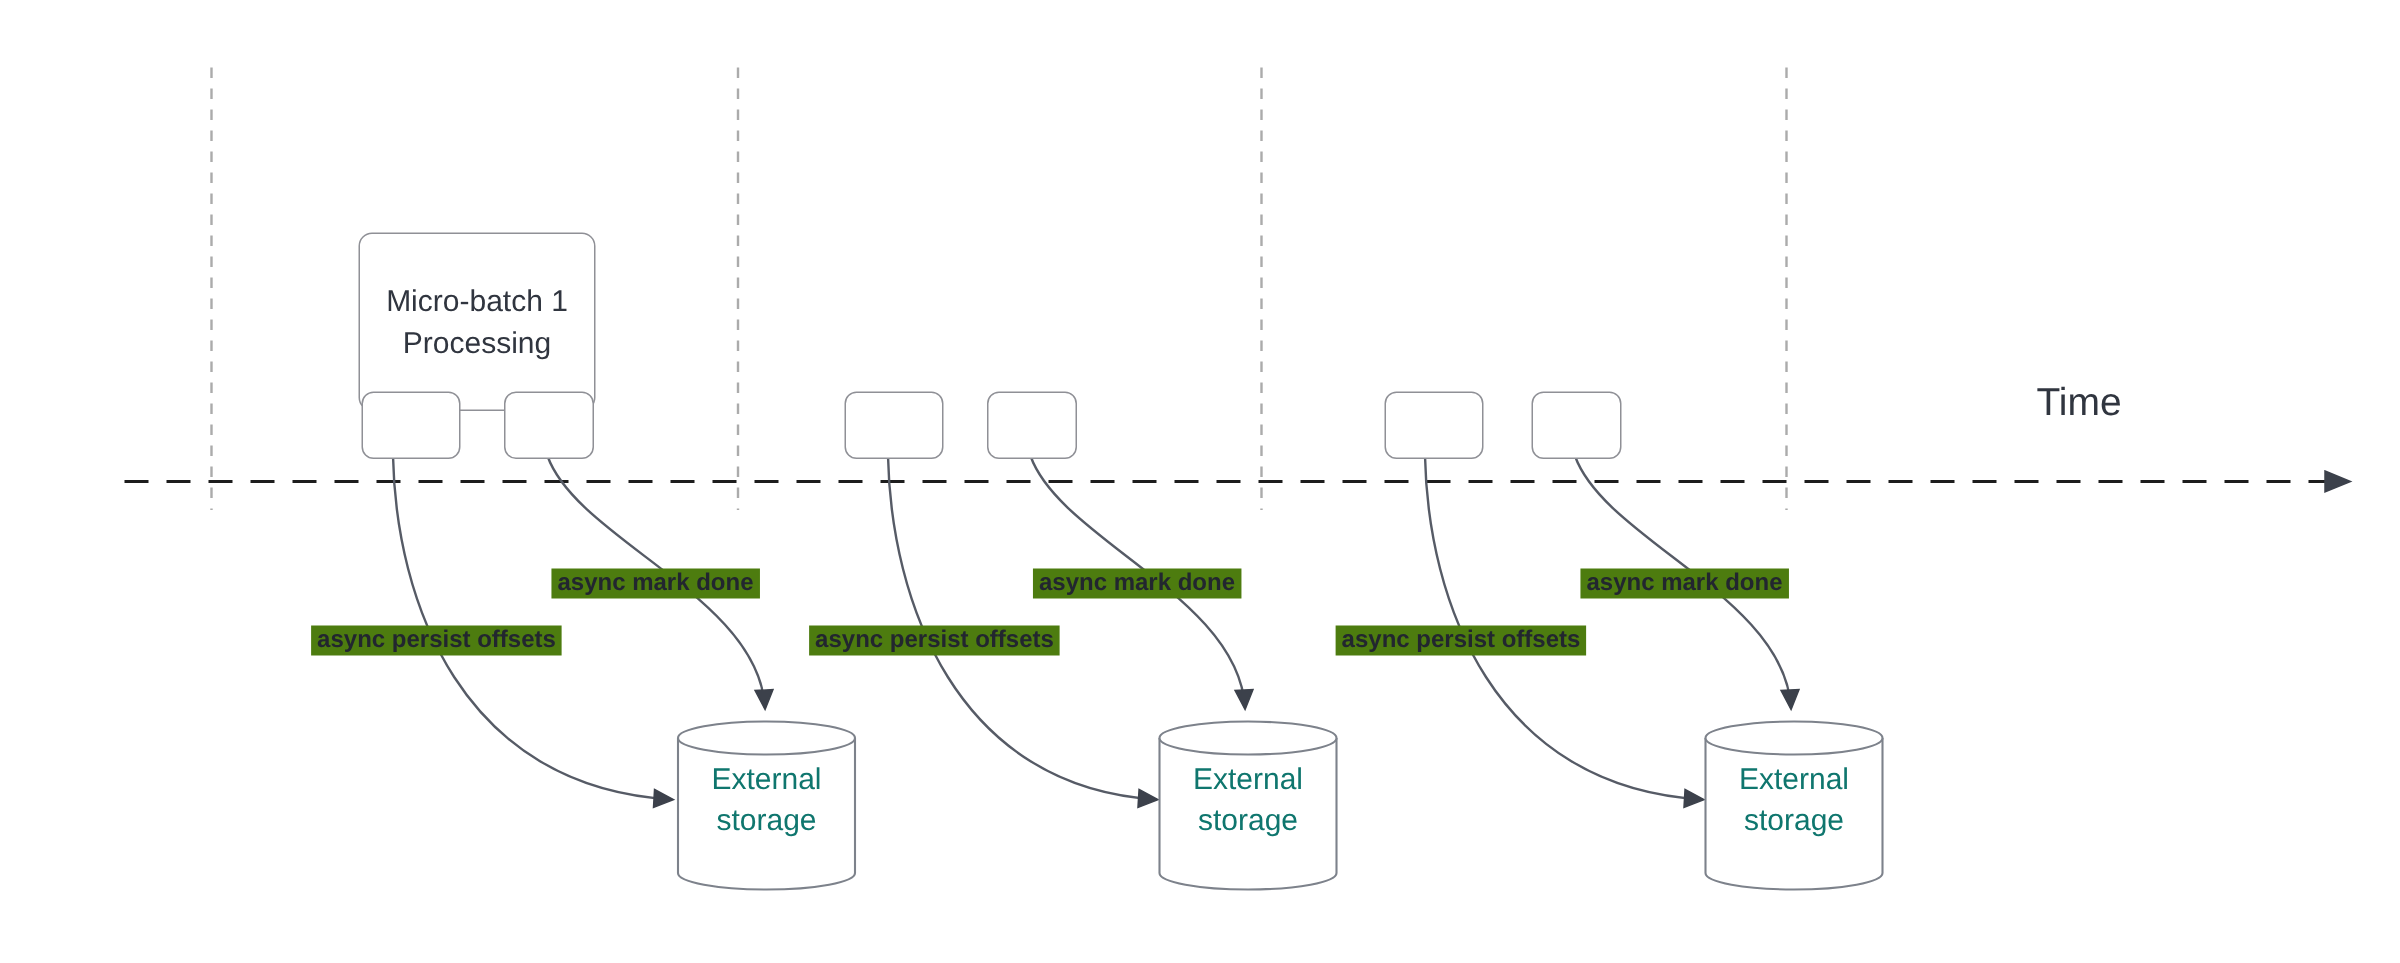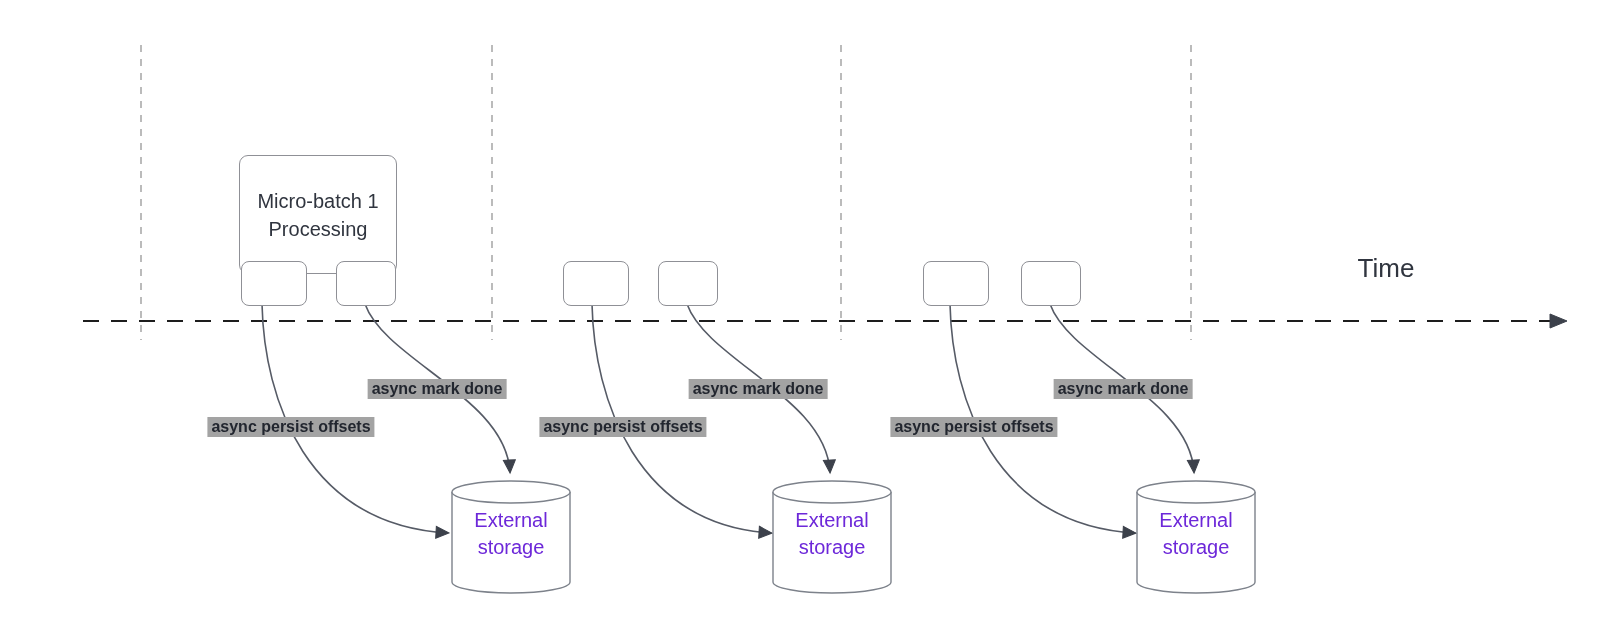--- a/index.html
+++ b/index.html
@@ -40,34 +40,34 @@
     border: 1.4px solid #8f9096;
     border-radius: 8px;
     background: #ffffff;
     z-index: 2;
   }
   .task-box.a { width: 64px; }
   .task-box.b { width: 58px; }
   .edge-label {
     position: absolute;
     transform: translate(-50%, -50%);
-    background: #a3a3a3;
+    background: #4d7c0f;
     padding: 1px 4px;
     color: #22262f;
     font-size: 16px;
     font-weight: bold;
     white-space: nowrap;
     z-index: 3;
   }
   .storage-label {
     position: absolute;
     width: 110px;
     transform: translate(-50%, 0);
     text-align: center;
-    color: #6d28d9;
+    color: #0f766e;
     font-size: 20px;
     line-height: 27px;
     z-index: 3;
   }
   .time-label {
     position: absolute;
     transform: translate(-50%, -50%);
     color: #30353f;
     font-size: 26px;
     z-index: 3;

